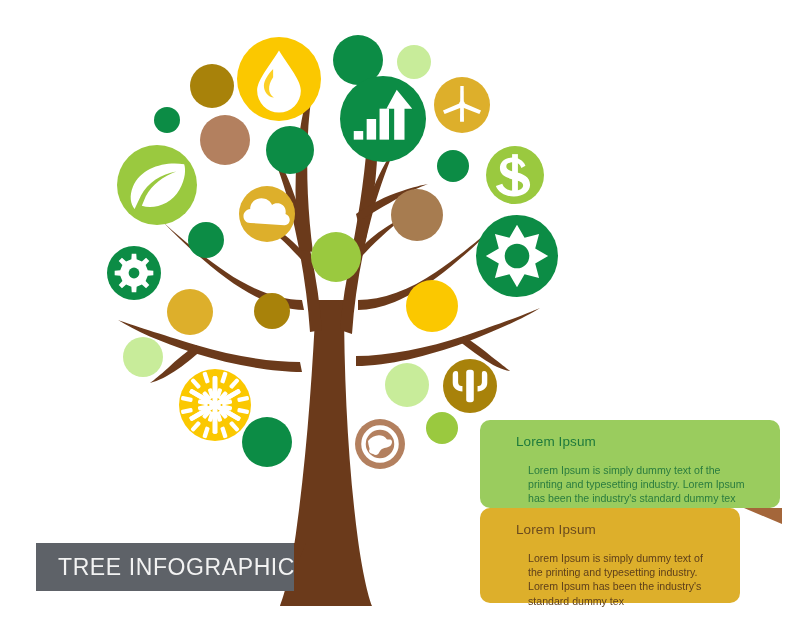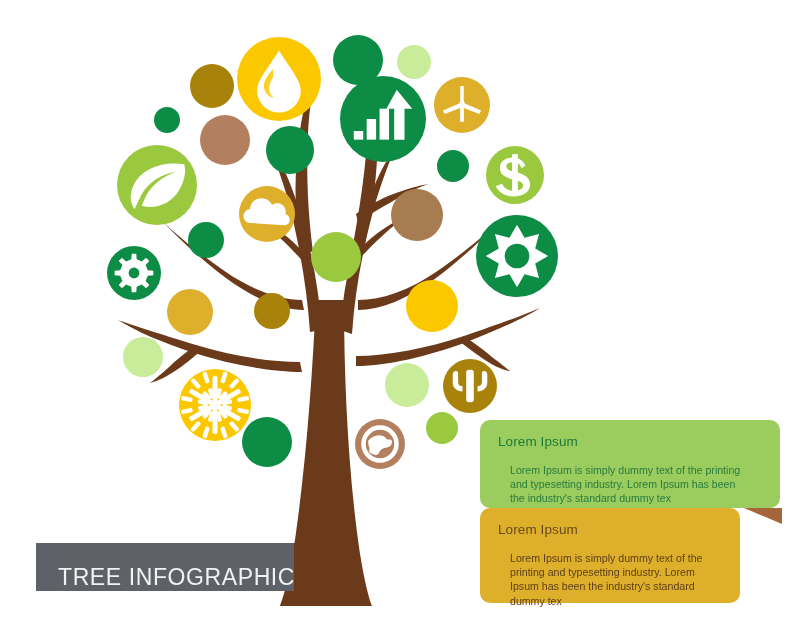--- a/index.html
+++ b/index.html
@@ -1,35 +1,35 @@
 <!DOCTYPE html>
 <html><head>
 <meta charset="utf-8">
 <style>
   html,body{margin:0;padding:0;background:#ffffff;}
   body{font-family:"Liberation Sans", sans-serif;}
   #stage{position:relative;width:800px;height:623px;background:#ffffff;overflow:hidden;}
   #art{position:absolute;left:0;top:0;width:800px;height:623px;}
 
   
-  .callout{position:absolute;border-radius:10px;box-sizing:border-box;padding:14px 18px 12px 18px;}
+  .callout{position:absolute;border-radius:10px;box-sizing:border-box;padding:14px 18px 12px 36px;}
   .callout .ttl{font-size:13.5px;font-weight:400;letter-spacing:.1px;margin:0 0 2px 0;line-height:1.25;}
   .callout .body{font-size:10.6px;line-height:1.35;margin:12px;max-width:268px;}
 
   #cal-green{left:480px;top:420px;width:300px;height:88px;background:#9ACC5E;}
   #cal-green .ttl{color:#1E7A3C;}
   #cal-green .body{color:#2A7C3F;}
 
   #cal-gold{left:480px;top:508px;width:260px;height:95px;background:#DDAF2B;}
   #cal-gold .ttl{color:#6A4A1E;}
   #cal-gold .body{color:#5E3F1A;}
 
   
   #banner{position:absolute;left:36px;top:543px;width:258px;height:48px;background:#5E6268;
-           display:flex;align-items:flex-end;}
+           display:flex;align-items:center;}
   #banner .txt{color:#F2F2F2;font-size:23px;letter-spacing:.6px;padding-left:22px;white-space:nowrap;}
 </style>
 </head>
 <body>
 
 <div id="stage">
 
   <svg id="art" viewBox="0 0 800 623">
 
     <g>

